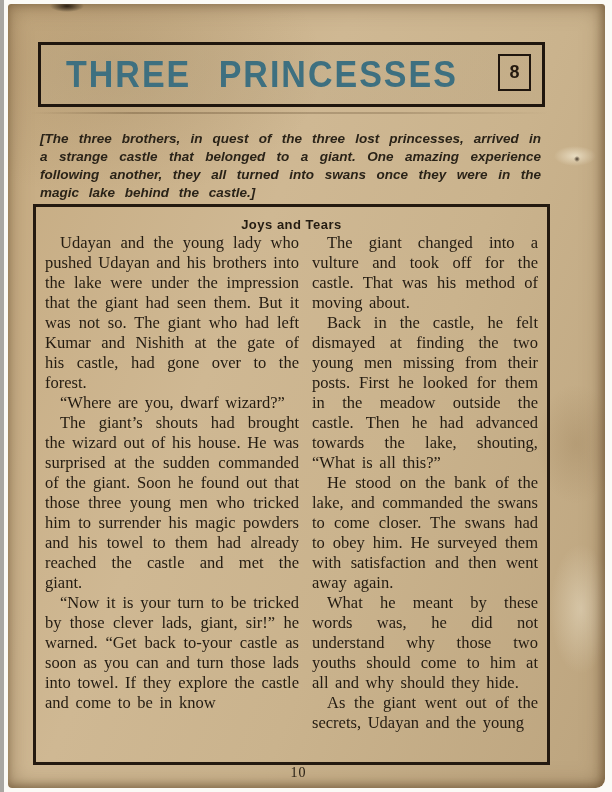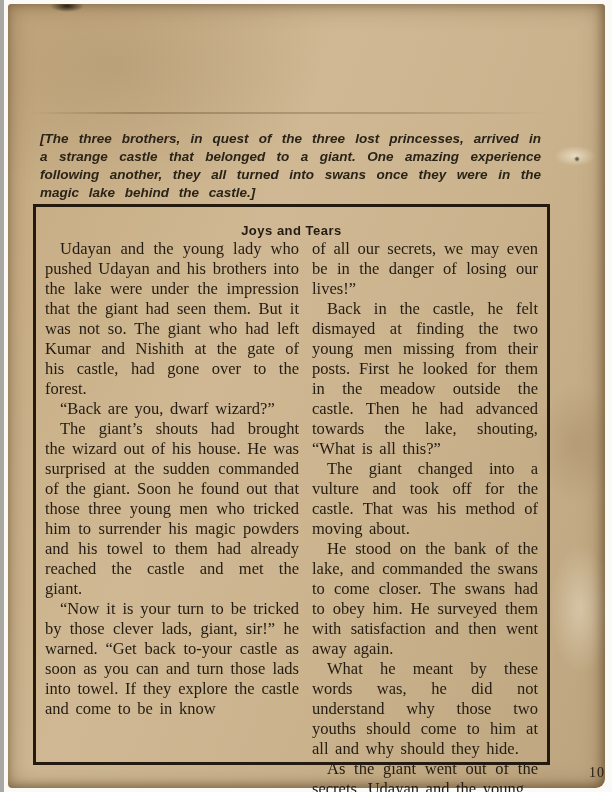--- a/index.html
+++ b/index.html
@@ -52,63 +52,66 @@
   }
   .intro {
     position:absolute; left:32px; top:126px; width:501px;
     font-family:"Liberation Sans", sans-serif; font-style:italic; font-weight:bold;
     font-size:13.5px; line-height:18px; text-align:justify;
     word-spacing:6px; color:#2a2318;
   }
   .story {
     position:absolute; left:25px; top:200px; width:517px; height:561px;
     border:3px solid #241a10; box-sizing:border-box;
-    padding:16px 9px 4px 9px;
+    padding:10px 9px 4px 9px;
   }
   .story-heading {
     text-align:center; font-family:"Liberation Sans", sans-serif;
     font-weight:bold; font-size:13px; color:#241c12; letter-spacing:.5px;
   }
   .cols { display:flex; gap:13px; margin-top:1px; }
   .col {
     text-align:justify; font-size:16.5px; line-height:20px;
     word-spacing:2.5px; color:#241c12;
   }
   .col-left { width:254px; }
   .col-right { flex:1; }
   .col p { margin:0; text-indent:15px; }
   .col p.cont { text-indent:0; }
   .page-num {
-    position:absolute; left:0; right:0; top:761px; text-align:right;
+    position:absolute; left:0; right:16px; top:761px; text-align:center;
     font-size:14px; color:#241c12; letter-spacing:1px;
   }
 </style>
 </head>
 <body>
 
 <div class="scan">
   <div class="scan-edge-left"></div>
   <div class="paper">
 
+    <div class="banner">
+      <span class="banner-title">THREE  PRINCESSES</span>
+      <span class="badge">8</span>
+    </div>
 
     <div class="intro">[The three brothers, in quest of the three lost princesses, arrived in a strange castle that belonged to a giant. One amazing experience following another, they all turned into swans once they were in the magic lake behind the castle.]</div>
 
     <div class="story">
       <div class="story-heading">Joys and Tears</div>
       <div class="cols">
         <div class="col col-left">
           <p>Udayan and the young lady who pushed Udayan and his brothers into the lake were under the impression that the giant had seen them.  But it was not so.  The giant who had left Kumar and Nishith at the gate of his castle, had gone over to the forest.</p>
-          <p>“Back are you, dwarf wizard?”</p>
+          <p>“Where are you, dwarf wizard?”</p>
           <p>The giant’s shouts had brought the wizard out of his house.  He was surprised at the sudden commanded of the giant.  Soon he found out that those three young men who tricked him to surrender his magic powders and his towel to them had already reached the castle and met the giant.</p>
           <p>“Now it is your turn to be tricked by those clever lads, giant, sir!” he warned.  “Get back to-your castle as soon as you can and turn those lads into towel.  If they explore the castle and come to be in know</p>
         </div>
         <div class="col col-right">
-          <p class="cont">of all our secrets, we may even be in the danger of losing our lives!”</p>
+          <p>The giant changed into a vulture and took off for the castle.  That was his method of moving about.</p>
           <p>Back in the castle, he felt dismayed at finding the two young men missing from their posts.  First he looked for them in the meadow outside the castle. Then he had advanced towards the lake, shouting, “What is all this?”</p>
-          <p>The giant changed into a vulture and took off for the castle.  That was his method of moving about.</p>
           <p>He stood on the bank of the lake, and commanded the swans to come closer.  The swans had to obey him.  He surveyed them with satisfaction and then went away again.</p>
           <p>What he meant by these words was, he did not understand why those two youths should come to him at all and why should they hide.</p>
           <p>As the giant went out of the secrets, Udayan and the young</p>
         </div>
       </div>
     </div>
 
     <div class="page-num">10</div>
 
   </div>

